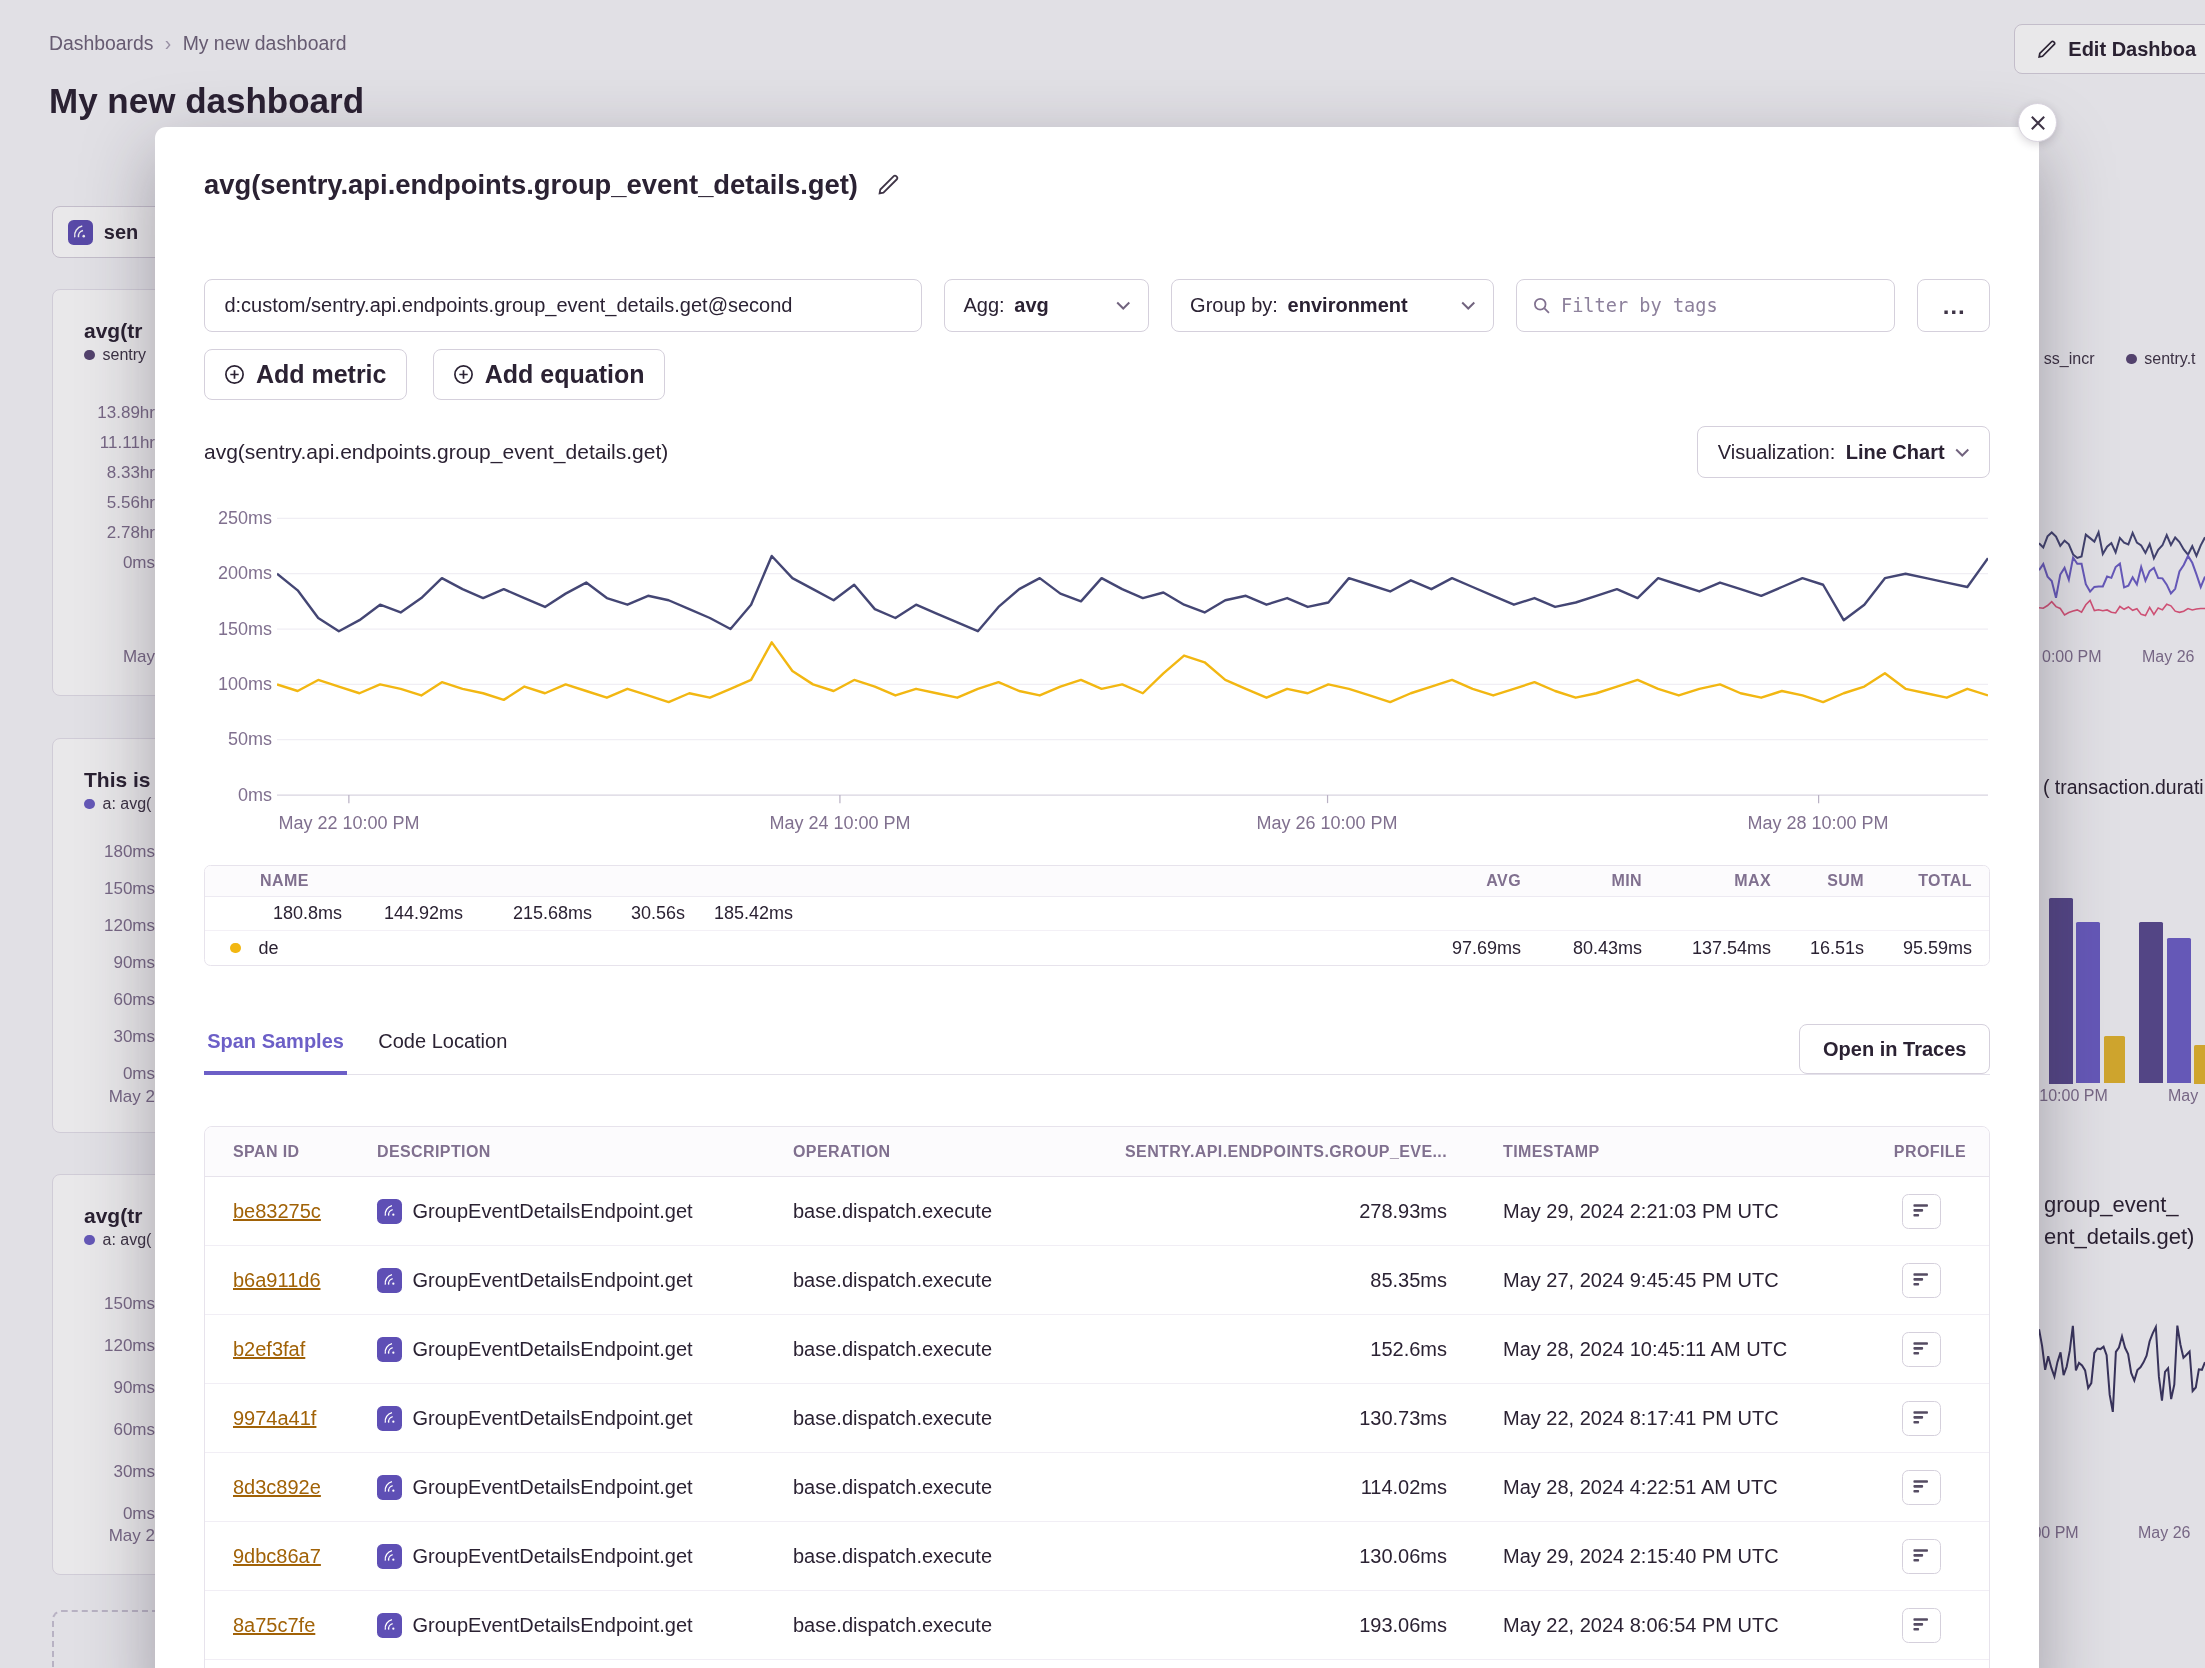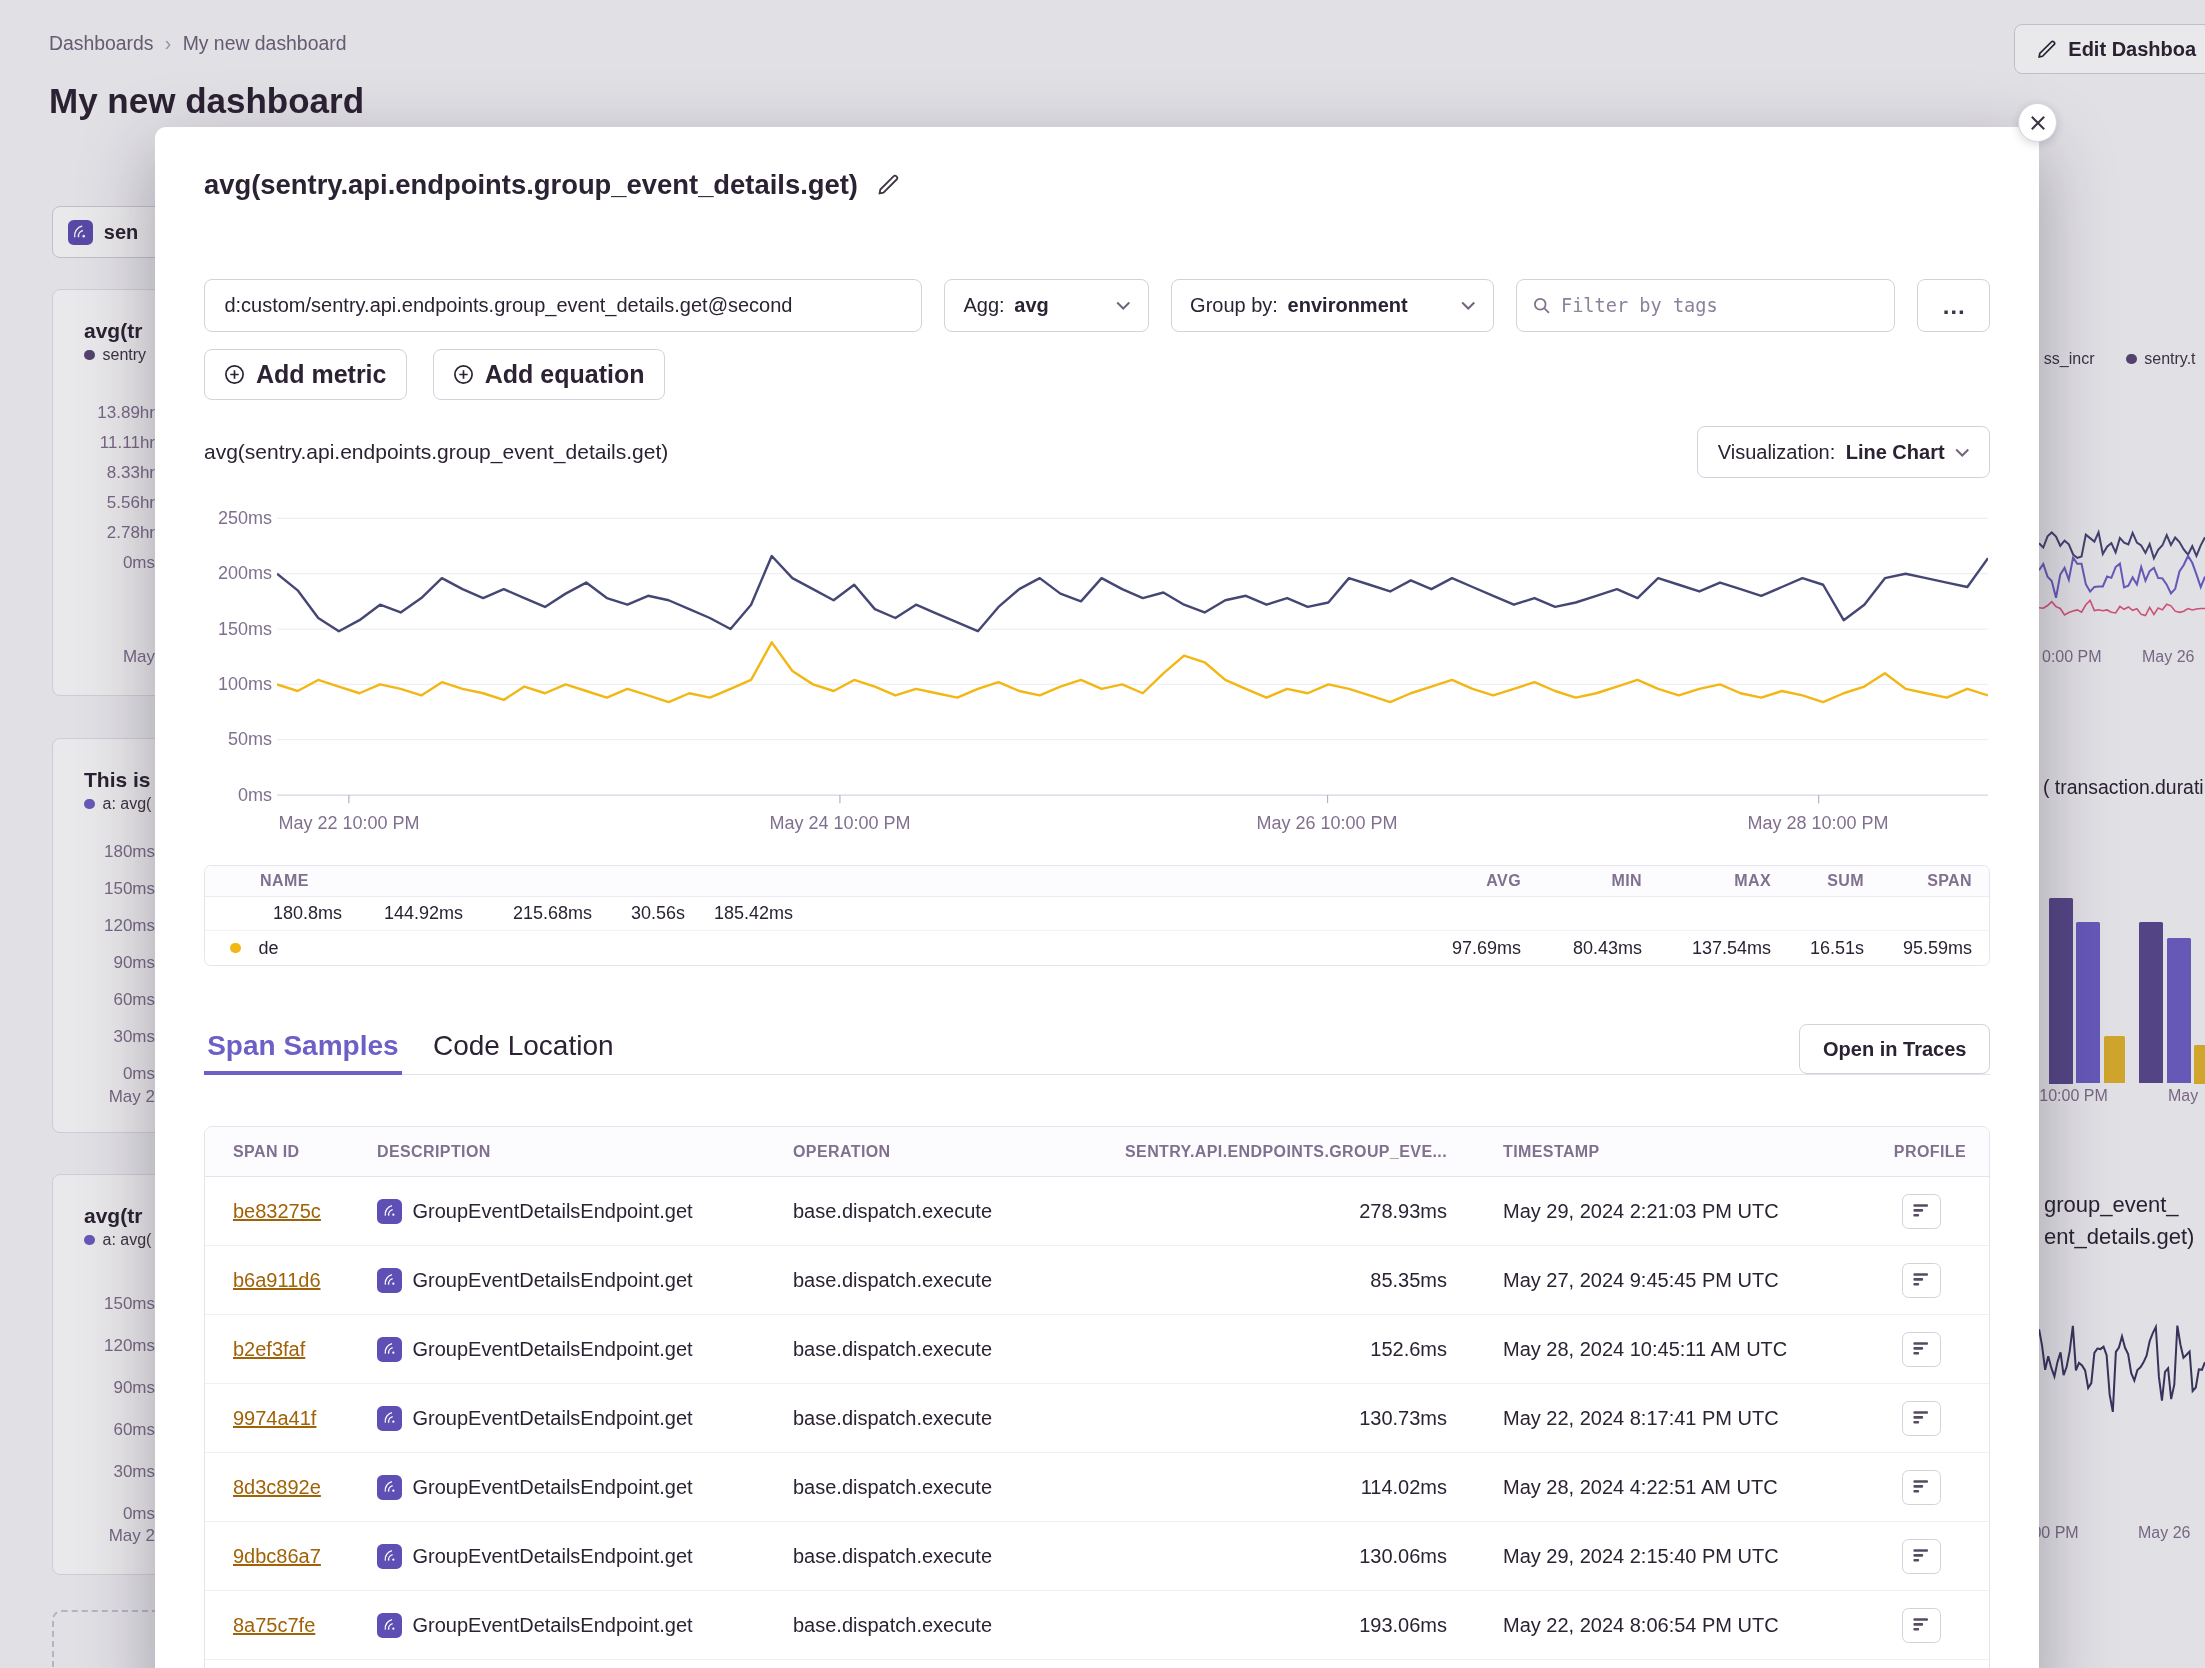--- a/index.html
+++ b/index.html
@@ -68,21 +68,21 @@
   .ltable { position:absolute; top:738px; left:49px; width:1786px; border:0.8px solid #e7e3ec; border-radius:6.5px; overflow:hidden; font-size:18px;}
   .lt-head { display:flex; align-items:center; height:31px; color:#80708f; font-size:16px; font-weight:700; letter-spacing:0.4px; border-bottom:0.8px solid #edeaf2; background:#fcfbfd;}
   .lt-row { display:flex; align-items:center; height:34px; border-bottom:0.8px solid #f3f0f6; cursor:pointer;}
   .lt-row:last-child { border-bottom:none;}
   .lt-name-h { flex:1; padding-left:55px;}
   .lt-name-cell { flex:1; display:flex; align-items:center; gap:18px; padding-left:25px;}
   .lt-cell { text-align:right;}
   .w-avg{width:137px}.w-min{width:121px}.w-max{width:129px}.w-sum{width:93px}.w-total{width:125px; padding-right:17px;}
   
   .tabs { position:absolute; top:895px; left:49px; width:1786px; height:53px; border-bottom:0.8px solid #e4e1ea; display:flex; gap:28px;}
-  .tab { font-size:28px; padding:8px 3.2px 0 3.2px; height:53px; cursor:pointer; color:#2b2233;}
+  .tab { font-size:20px; padding:8px 3.2px 0 3.2px; height:53px; cursor:pointer; color:#2b2233;}
   .tab.active { color:#6c5fc7; font-weight:700; border-bottom:4px solid #6c5fc7;}
   .traces-btn { position:absolute; top:897px; right:49px; height:50px; background:#fff; border:0.8px solid #d5d0dc; border-radius:8px;
     display:flex; align-items:center; padding:0 22.6px; font-size:20px; font-weight:700; cursor:pointer; z-index:2;}
   
   .stable { position:absolute; top:999px; left:49px; width:1786px; height:582px; border:0.8px solid #e7e3ec; border-radius:8px 8px 0 0; overflow:hidden; background:#fff;}
   .s-grid { display:grid; grid-template-columns:172px 416px 307px 347px 404px 140px; align-items:center;}
   .s-head { height:50px; border-bottom:0.8px solid #e7e3ec; color:#80708f; font-size:16px; font-weight:700; letter-spacing:0.4px; background:#fcfbfd;}
   .s-row { height:69px; border-bottom:0.8px solid #f1eef5; font-size:20px;}
   .c1 { padding-left:28px;}
   .c4 { text-align:right;}
@@ -317,21 +317,21 @@
         <span style="left: 1541px;">May 28 10:00 PM</span>
       </div>
 
     <div class="ltable">
       <div class="lt-head" id="lt-head">
           <span class="lt-name-h">NAME</span>
           <span class="lt-cell w-avg">AVG</span>
           <span class="lt-cell w-min">MIN</span>
           <span class="lt-cell w-max">MAX</span>
           <span class="lt-cell w-sum">SUM</span>
-          <span class="lt-cell w-total">SPAN</span>
+          <span class="lt-cell w-total">TOTAL</span>
         </div>
       <div id="lt-body">
           <div class="lt-row">
             <span class="lt-cell w-avg">180.8ms</span>
             <span class="lt-cell w-min">144.92ms</span>
             <span class="lt-cell w-max">215.68ms</span>
             <span class="lt-cell w-sum">30.56s</span>
             <span class="lt-cell w-total">185.42ms</span>
           </div>
           <div class="lt-row">

